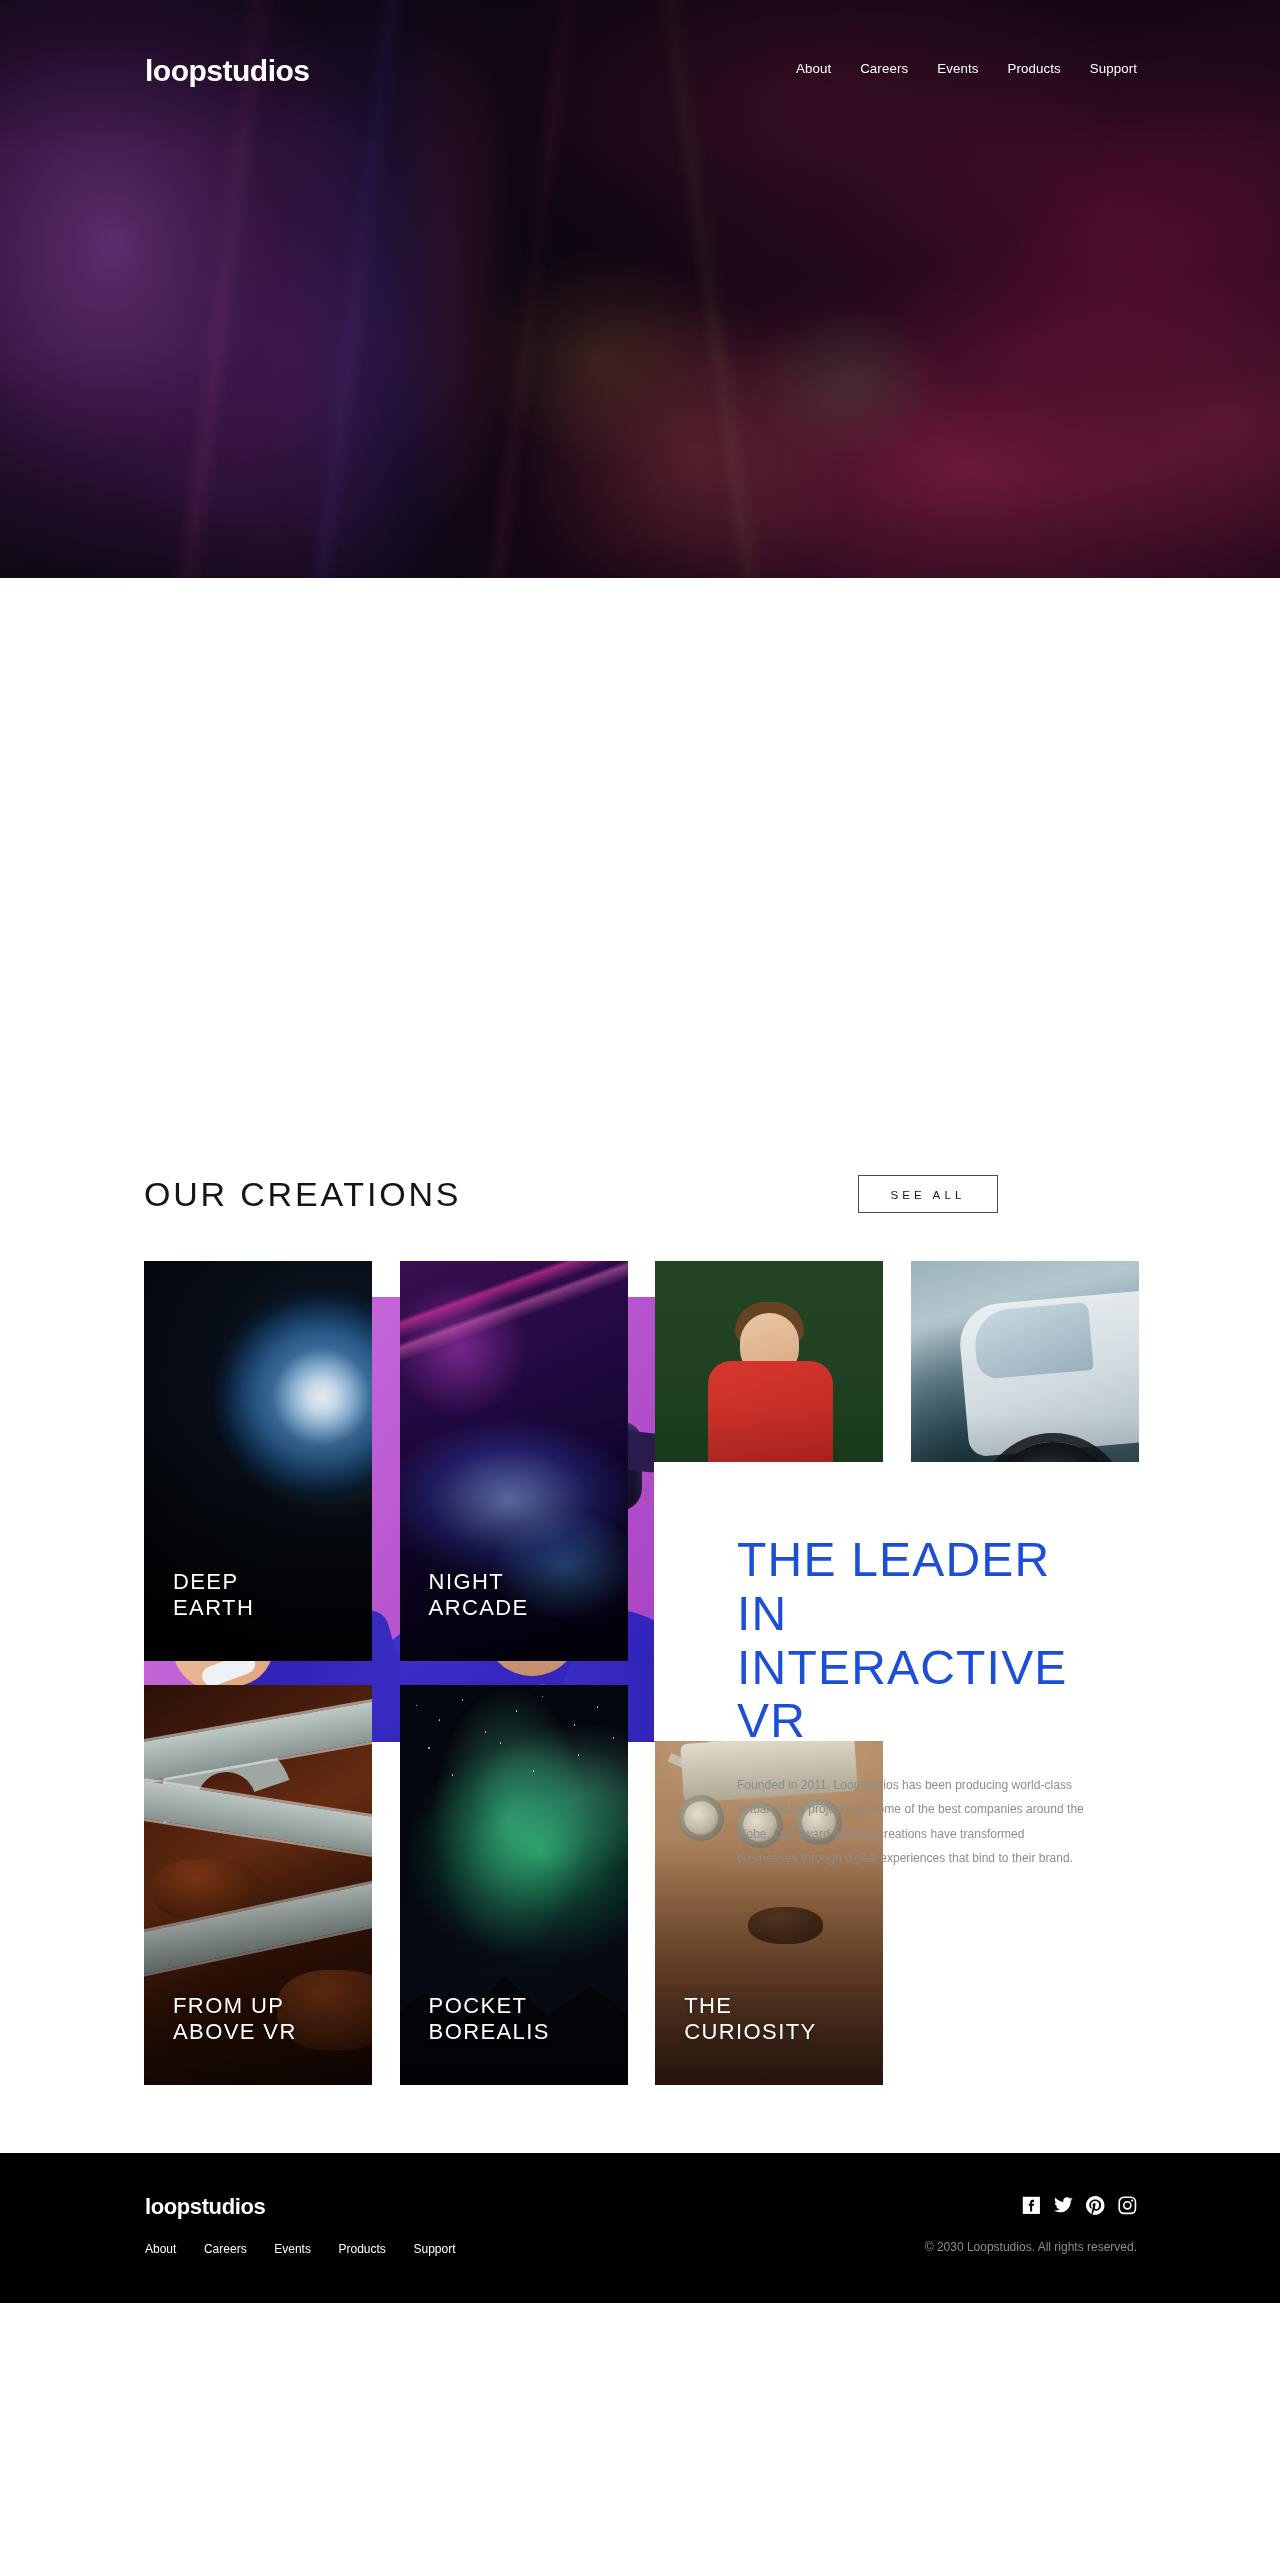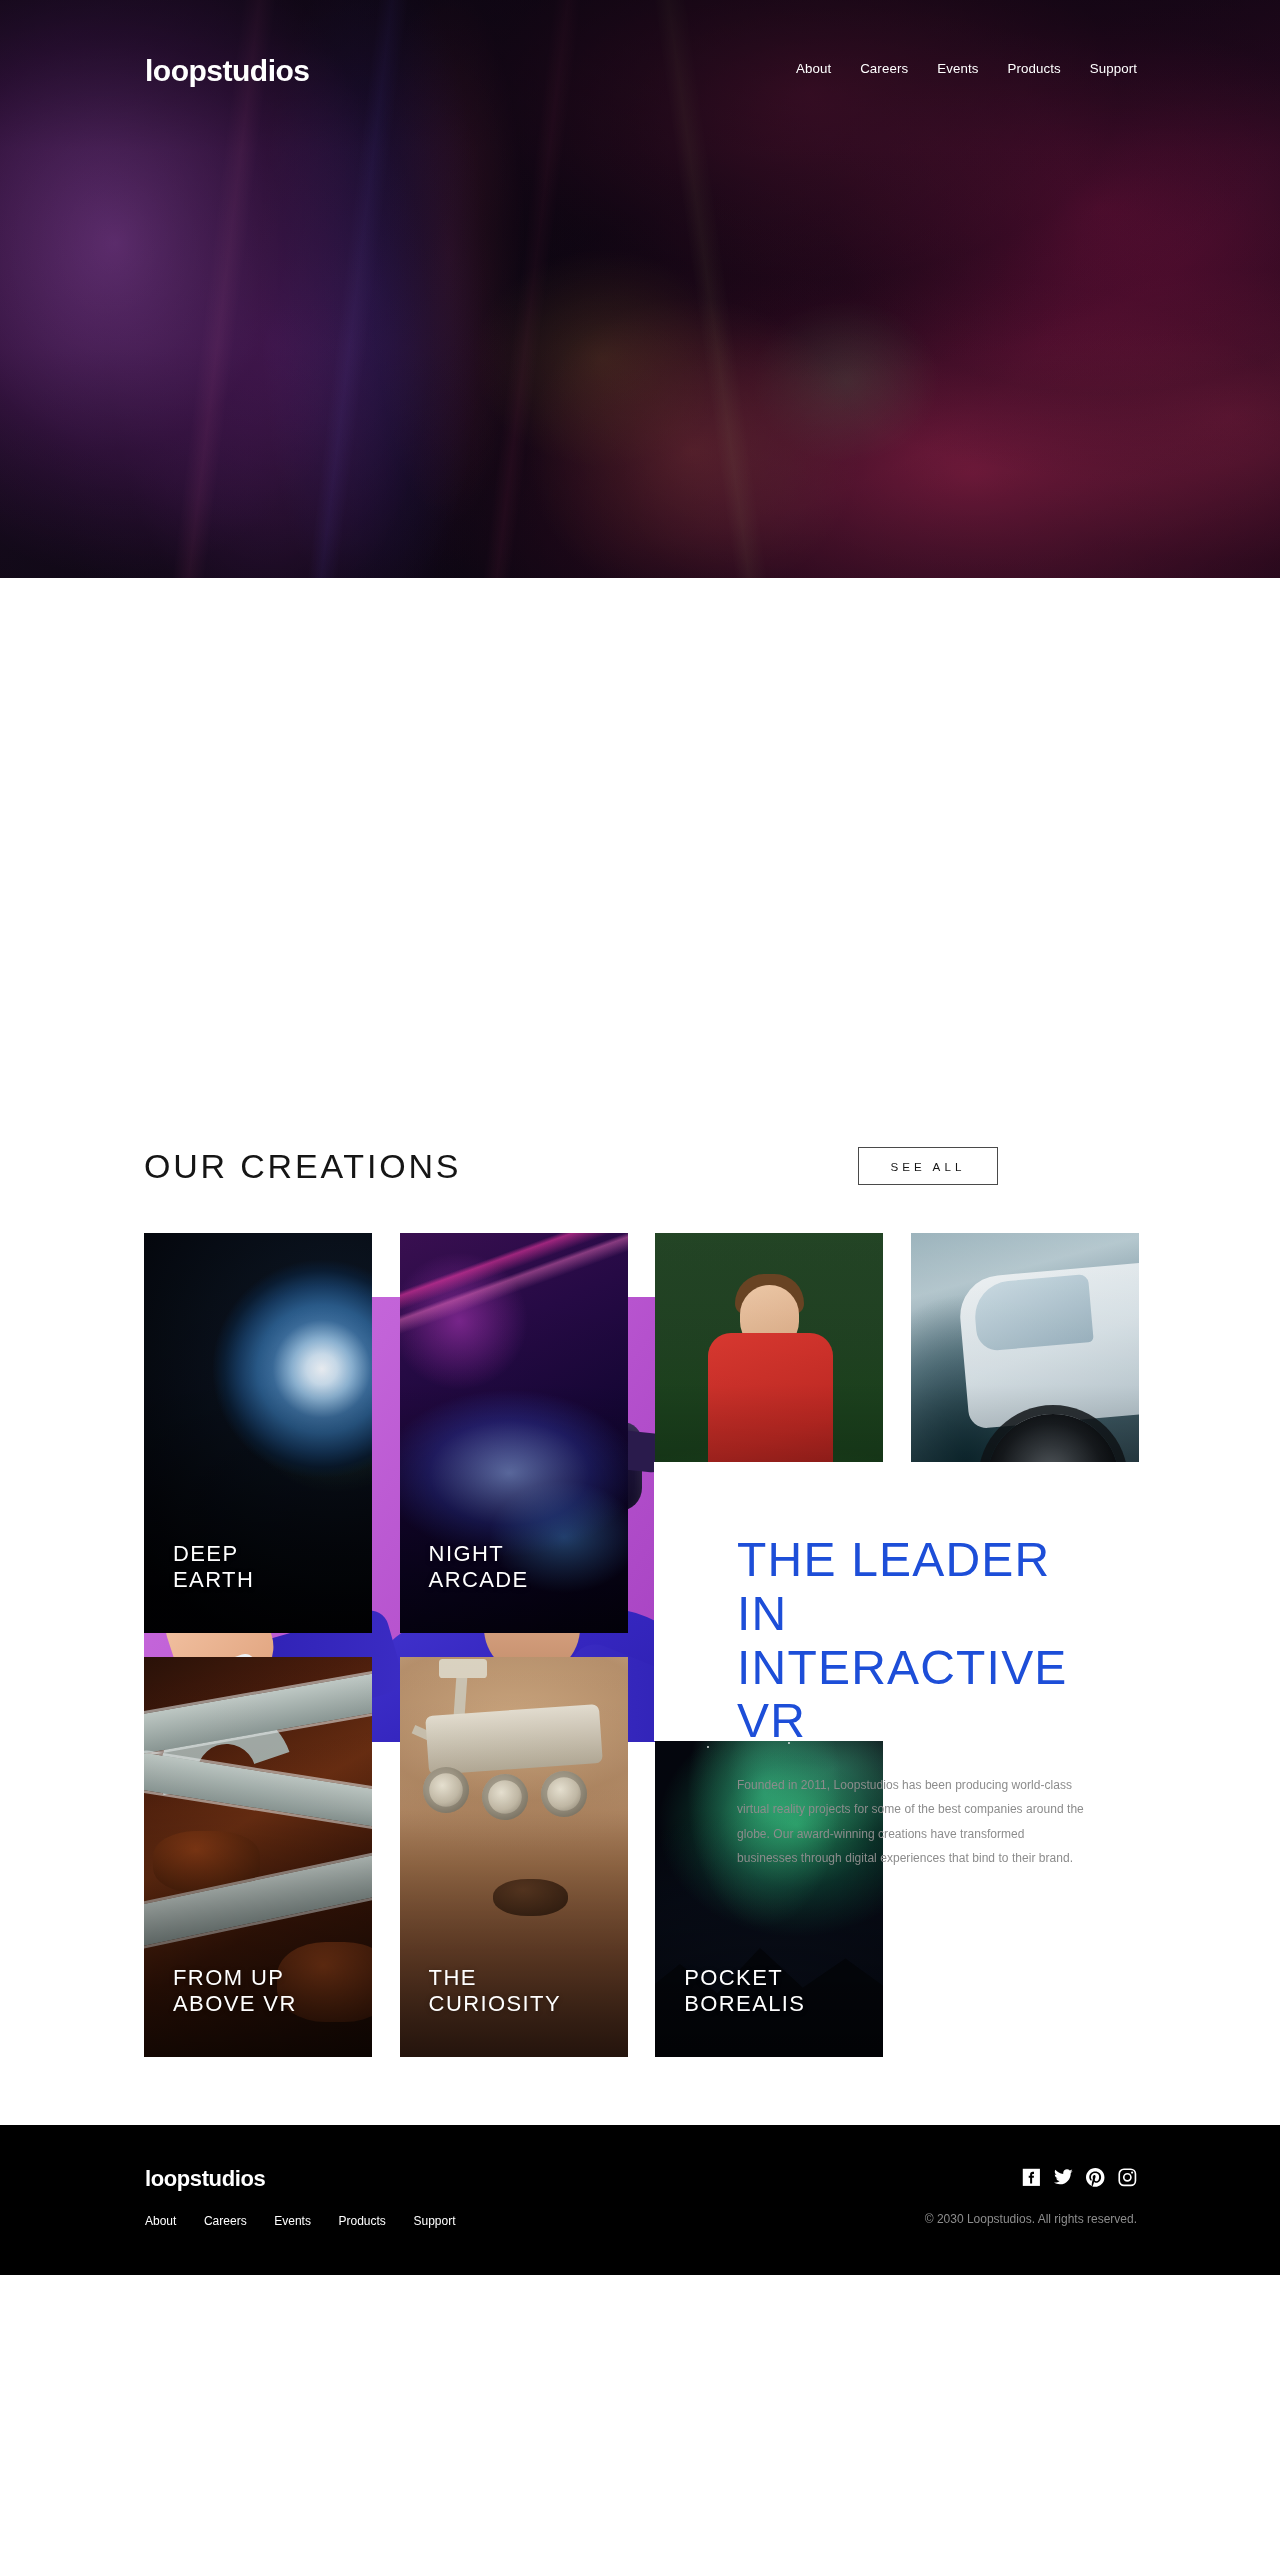--- a/index.html
+++ b/index.html
@@ -245,21 +245,21 @@
     font-weight:400;
     letter-spacing:0.04px;
     max-width:347px;
   }
 
   
   .creations{
     position:relative;
     width:1142px;
     padding:0 144px;
-    margin-top:28px;
+    margin-top:56px;
   }
   .creations-head{
     display:flex;
     align-items:center;
     justify-content:space-between;
     height:52px;
   }
   .creations-title{
     font-size:34px;
     font-weight:300;
@@ -650,55 +650,55 @@
           <div class="roadbend"></div>
           <div class="road1"></div>
           <div class="road2"></div>
           <div class="road3"></div>
         </div>
         <div class="card-shade"></div>
         <div class="card-label">FROM UP
 ABOVE VR</div>
       </div>
       <div class="card">
-        <div class="card-photo ph-curiosity">
-          <div class="cur-rock"></div>
-          <div class="rov-arm"></div>
-          <div class="rov-mast"></div>
-          <div class="rov-cam"></div>
-          <div class="rov-body"></div>
-          <div class="rov-wheel rw1"></div>
-          <div class="rov-wheel rw2"></div>
-          <div class="rov-wheel rw3"></div>
-        </div>
-        <div class="card-shade"></div>
-        <div class="card-label">THE
-CURIOSITY</div>
-      </div>
-      <div class="card">
         <div class="card-photo ph-borealis">
           <div class="bor-mtn"></div>
           <div class="bor-star" style="left:16px;top:19.6px"></div>
           <div class="bor-star" style="left:39px;top:34px"></div>
           <div class="bor-star" style="left:62px;top:14.2px"></div>
           <div class="bor-star" style="left:85px;top:46px"></div>
           <div class="bor-star" style="left:116px;top:25px"></div>
           <div class="bor-star" style="left:142px;top:10.7px"></div>
           <div class="bor-star" style="left:174px;top:39px"></div>
           <div class="bor-star" style="left:197px;top:21.3px"></div>
           <div class="bor-star" style="left:28.5px;top:62px"></div>
           <div class="bor-star" style="left:100px;top:57px"></div>
           <div class="bor-star" style="left:178px;top:69px"></div>
           <div class="bor-star" style="left:213px;top:52px"></div>
           <div class="bor-star" style="left:52px;top:89px"></div>
           <div class="bor-star" style="left:133px;top:85px"></div>
         </div>
         <div class="card-shade"></div>
         <div class="card-label">POCKET
 BOREALIS</div>
+      </div>
+      <div class="card">
+        <div class="card-photo ph-curiosity">
+          <div class="cur-rock"></div>
+          <div class="rov-arm"></div>
+          <div class="rov-mast"></div>
+          <div class="rov-cam"></div>
+          <div class="rov-body"></div>
+          <div class="rov-wheel rw1"></div>
+          <div class="rov-wheel rw2"></div>
+          <div class="rov-wheel rw3"></div>
+        </div>
+        <div class="card-shade"></div>
+        <div class="card-label">THE
+CURIOSITY</div>
       </div>
     </div>
 </section>
 
 <footer class="footer">
   <div class="footer-row">
     <div>
       <div class="footer-logo">loopstudios</div>
       <nav class="footer-nav">
         <a class="footer-link">About</a>

